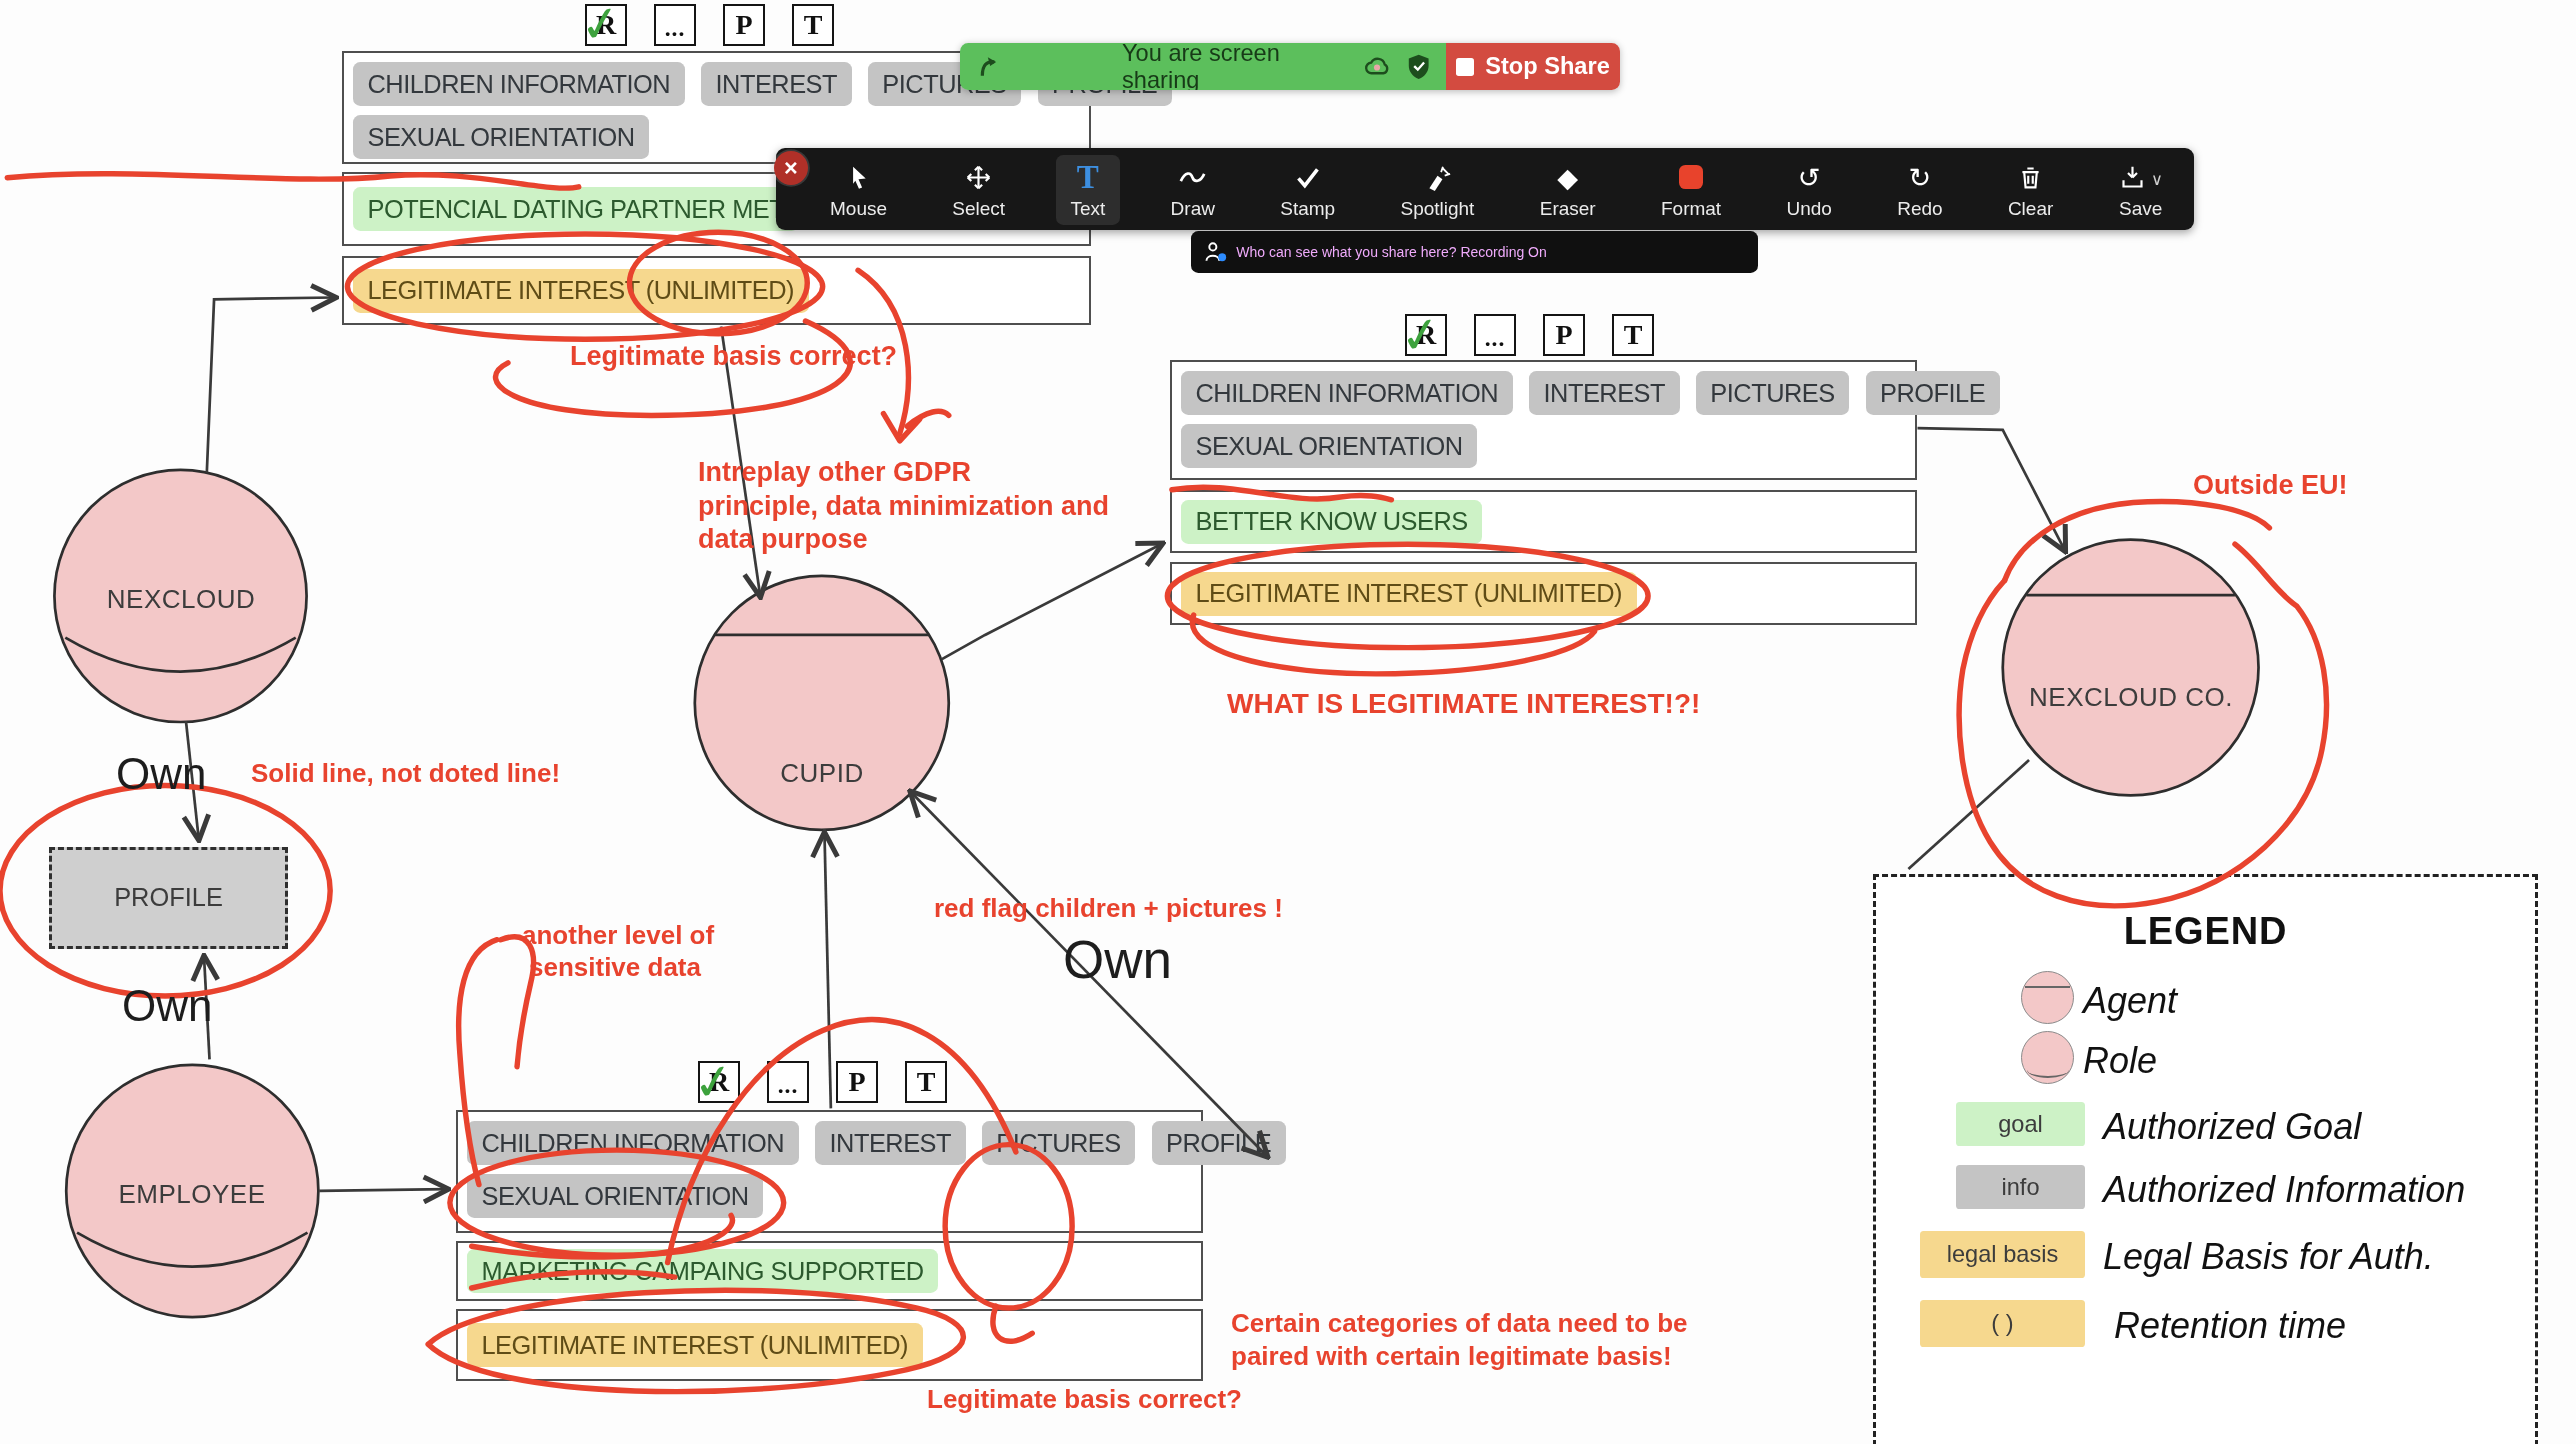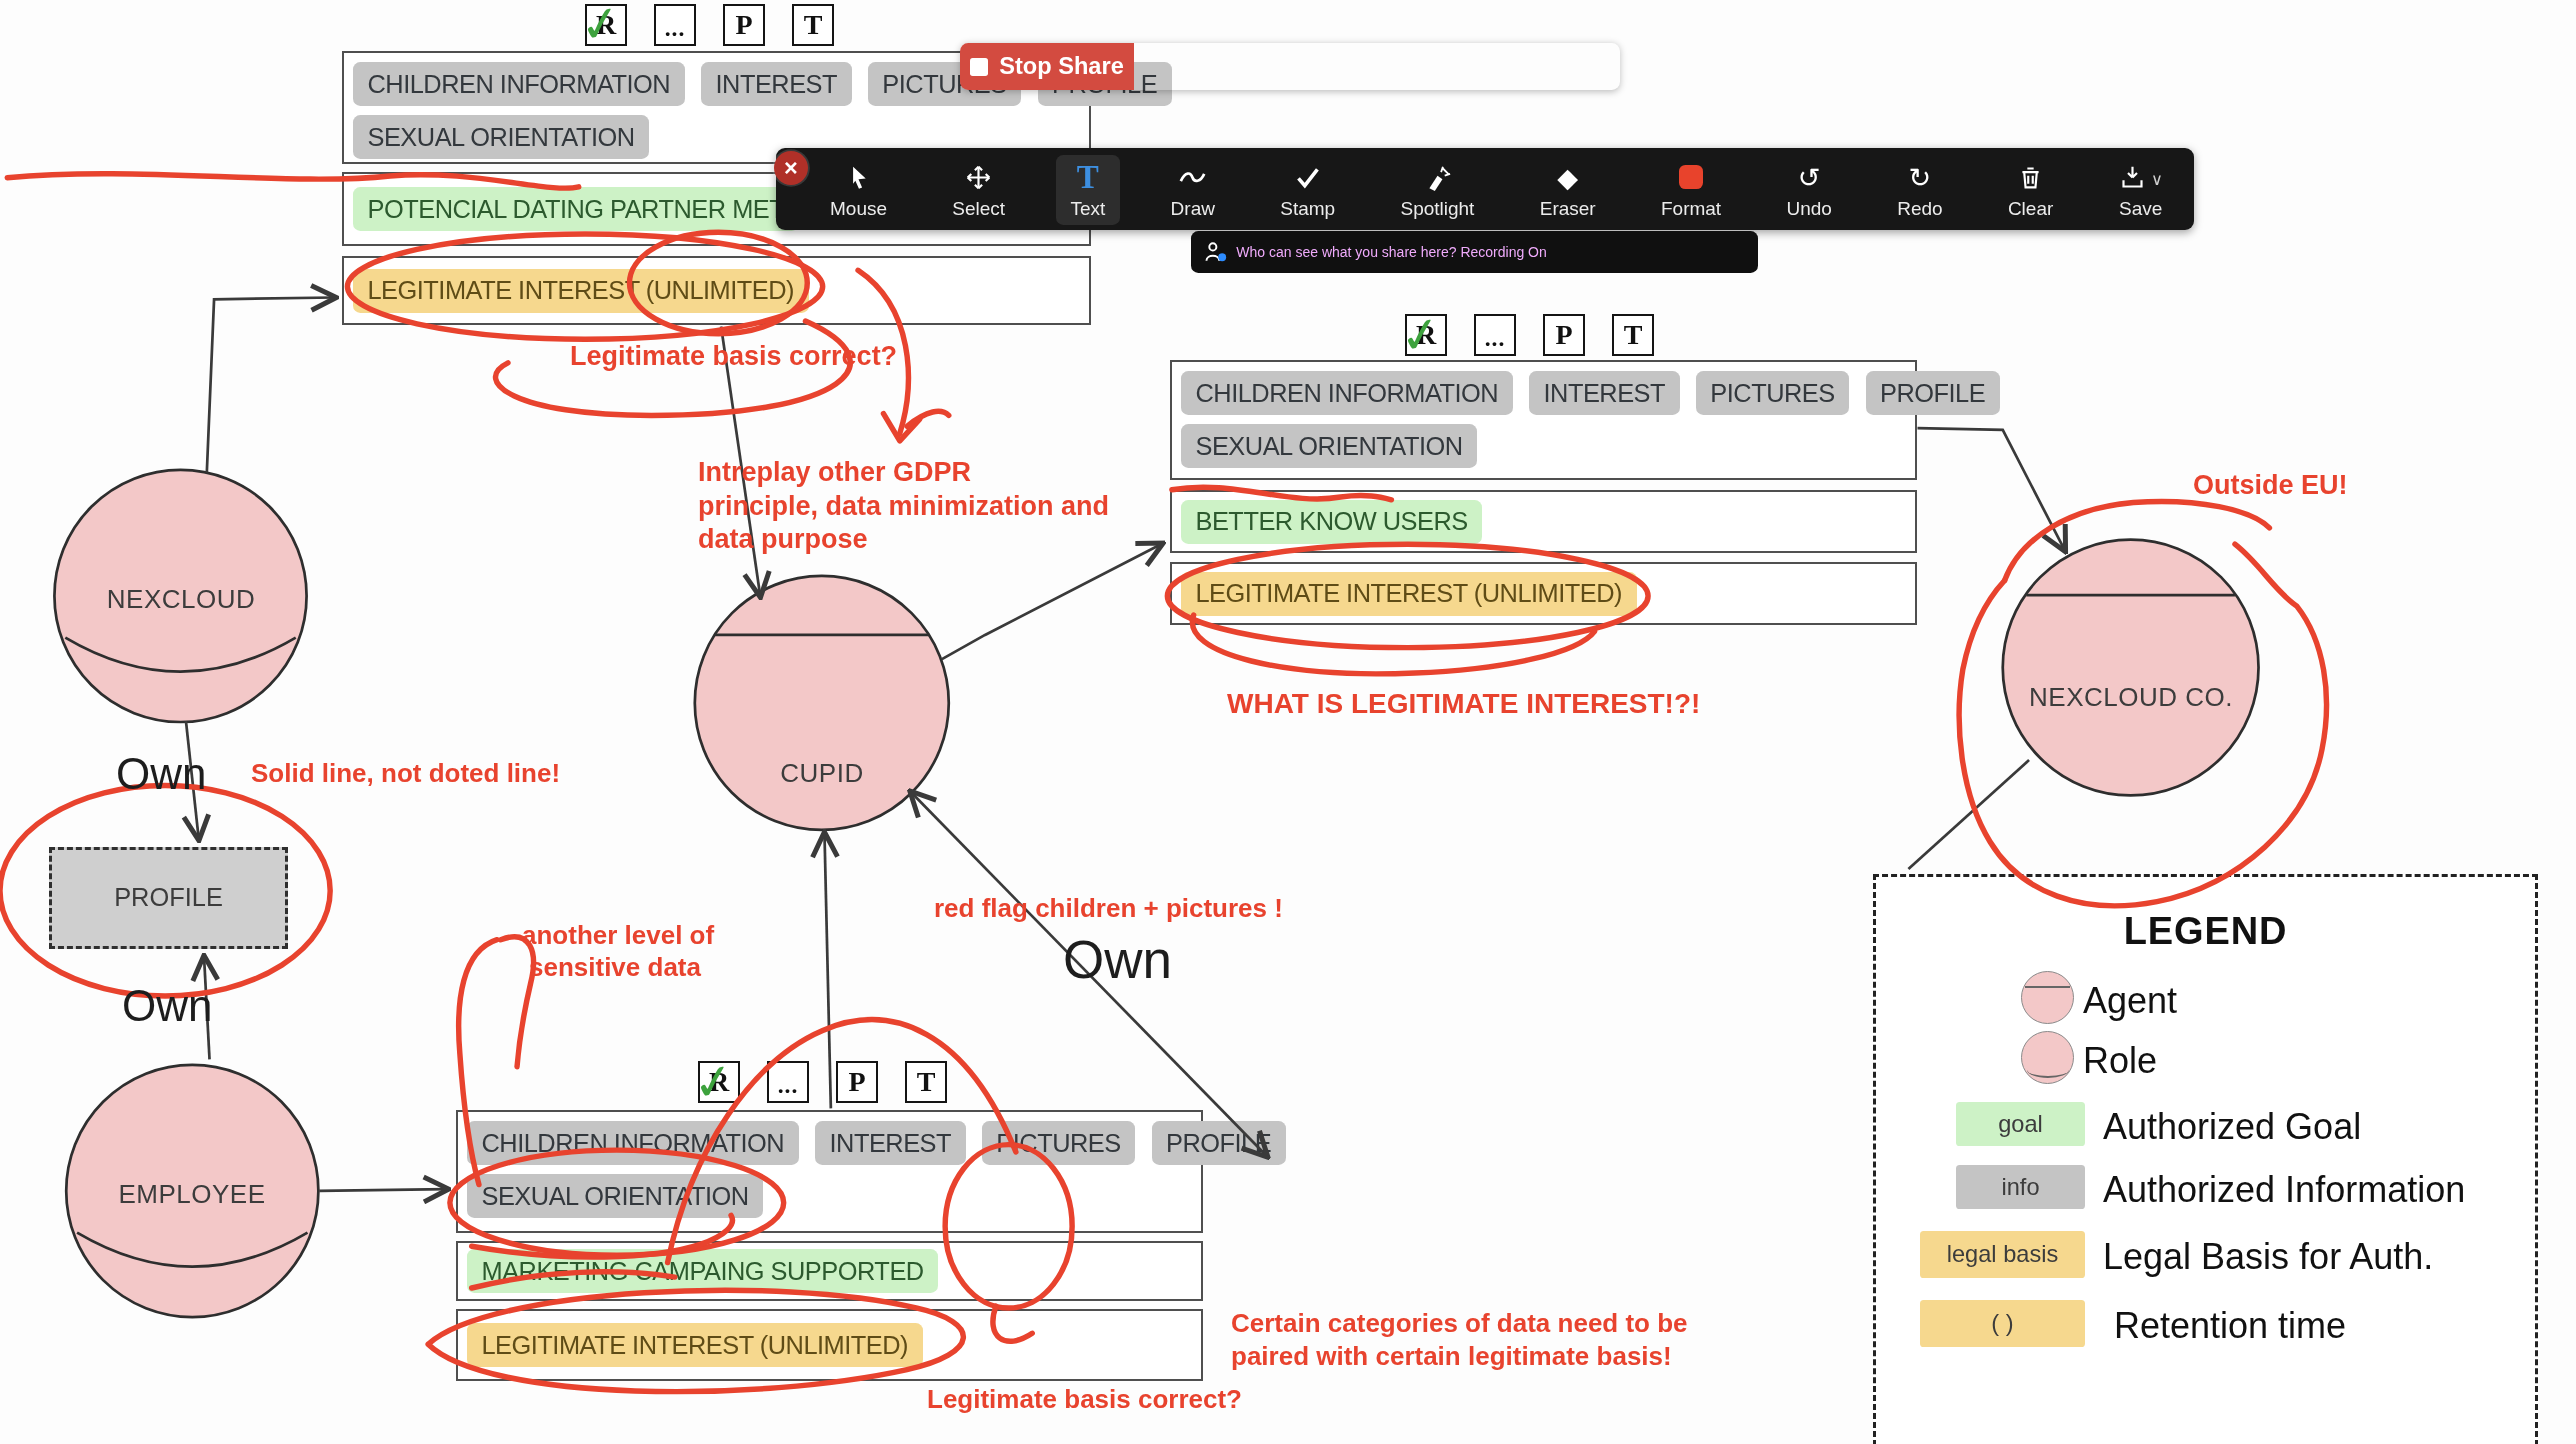--- a/index.html
+++ b/index.html
@@ -32,21 +32,21 @@
   
   #legend{position:absolute;left:1873px;top:874px;width:665px;height:581px;
           border:3.6px dashed #222;box-sizing:border-box;background:#fff;z-index:10;}
   #legend .ltitle{position:absolute;left:0;right:0;top:33px;text-align:center;
                   font-size:38px;font-weight:bold;color:#111;letter-spacing:0.9px;}
   .lg-circle{position:absolute;width:53px;height:53px;border-radius:50%;background:#f3c8c8;
              border:1.8px solid #8a8a8a;box-sizing:border-box;}
   .lg-circle .chord-top{position:absolute;left:2.7px;right:2.7px;top:13.6px;height:0;border-top:2.7px solid #666;}
   .lg-circle .chord-bot{position:absolute;left:4.5px;right:4.5px;bottom:5.4px;height:14.5px;
                         border-bottom:2.7px solid #666;border-radius:50%;}
-  .lg-label{position:absolute;font-size:36px;color:#111;white-space:nowrap;}
+  .lg-label{position:absolute;font-size:36px;color:#111;white-space:nowrap;font-style:italic;}
   .lg-chip{position:absolute;display:flex;align-items:center;justify-content:center;
            font-size:23.6px;color:#3c3c3c;border-radius:3.6px;}
   
   #sharebar{position:absolute;left:960px;top:43px;width:660px;height:47px;border-radius:8.2px;
             display:flex;overflow:hidden;z-index:100;box-shadow:0 1.8px 7.3px rgba(0,0,0,.25);}
   #sharebar .greenpart{flex:1;background:#5cbf5c;display:flex;align-items:center;gap:11px;padding:0 14.5px;}
   #sharebar .msg{font-size:23.6px;color:#173a17;margin-left:109px;}
   #sharebar .bar-icons{margin-left:auto;display:flex;align-items:center;gap:12.7px;}
   #stopshare{width:174px;background:#d34b40;display:flex;align-items:center;justify-content:center;
              gap:11px;color:#fff;font-weight:bold;font-size:23.6px;cursor:default;}
@@ -269,20 +269,37 @@
     <div class="lg-label" style="left:227px;top:229px;">Authorized Goal</div>
     <div class="lg-chip" style="left:80px;top:288px;width:129px;height:44px;background:#c4c4c4;">info</div>
     <div class="lg-label" style="left:227px;top:292px;">Authorized Information</div>
     <div class="lg-chip" style="left:44px;top:354px;width:165px;height:47px;background:#f6d88e;">legal basis</div>
     <div class="lg-label" style="left:227px;top:359px;">Legal Basis for Auth.</div>
     <div class="lg-chip" style="left:44px;top:423px;width:165px;height:47px;background:#f6d88e;">( )</div>
     <div class="lg-label" style="left:238px;top:428px;">Retention time</div>
   </div>
 
   <div id="sharebar">
+    <div class="greenpart">
+      <svg width="29" height="29" viewBox="0 0 30 30">
+        <path d="M8 25 C8 13 13 9 21 10" stroke="#1d4d1d" stroke-width="3.5" fill="none"></path>
+        <path d="M23 10 l-9 -5 l2.5 9.5 z" fill="#1d4d1d"></path>
+      </svg>
+      <span class="msg">You are screen sharing</span>
+      <span class="bar-icons">
+        <svg width="31" height="27" viewBox="0 0 30 28">
+          <path d="M9 21 a5.5 5.5 0 0 1 -.5 -11 a7.5 7.5 0 0 1 14 2 a4.8 4.8 0 0 1 -1.5 9 z" stroke="#1d4d1d" stroke-width="2.4" fill="none"></path>
+          <circle cx="14.5" cy="15" r="3.2" fill="#e8a7a7"></circle>
+        </svg>
+        <svg width="25.4" height="27" viewBox="0 0 28 30">
+          <path d="M14 2 L25 6 V14 C25 21 21 26 14 29 C7 26 3 21 3 14 V6 Z" fill="#1d4d1d"></path>
+          <path d="M9 14.5 l4 4 l7 -8" stroke="#fff" stroke-width="2.6" fill="none"></path>
+        </svg>
+      </span>
+    </div>
     <div id="stopshare">
       <span class="sq"></span>
       <span>Stop Share</span>
     </div>
   </div>
 
   <div id="tbclose">×</div>
   <div id="toolbar">
     <div class="tool">
       <span class="ic">

